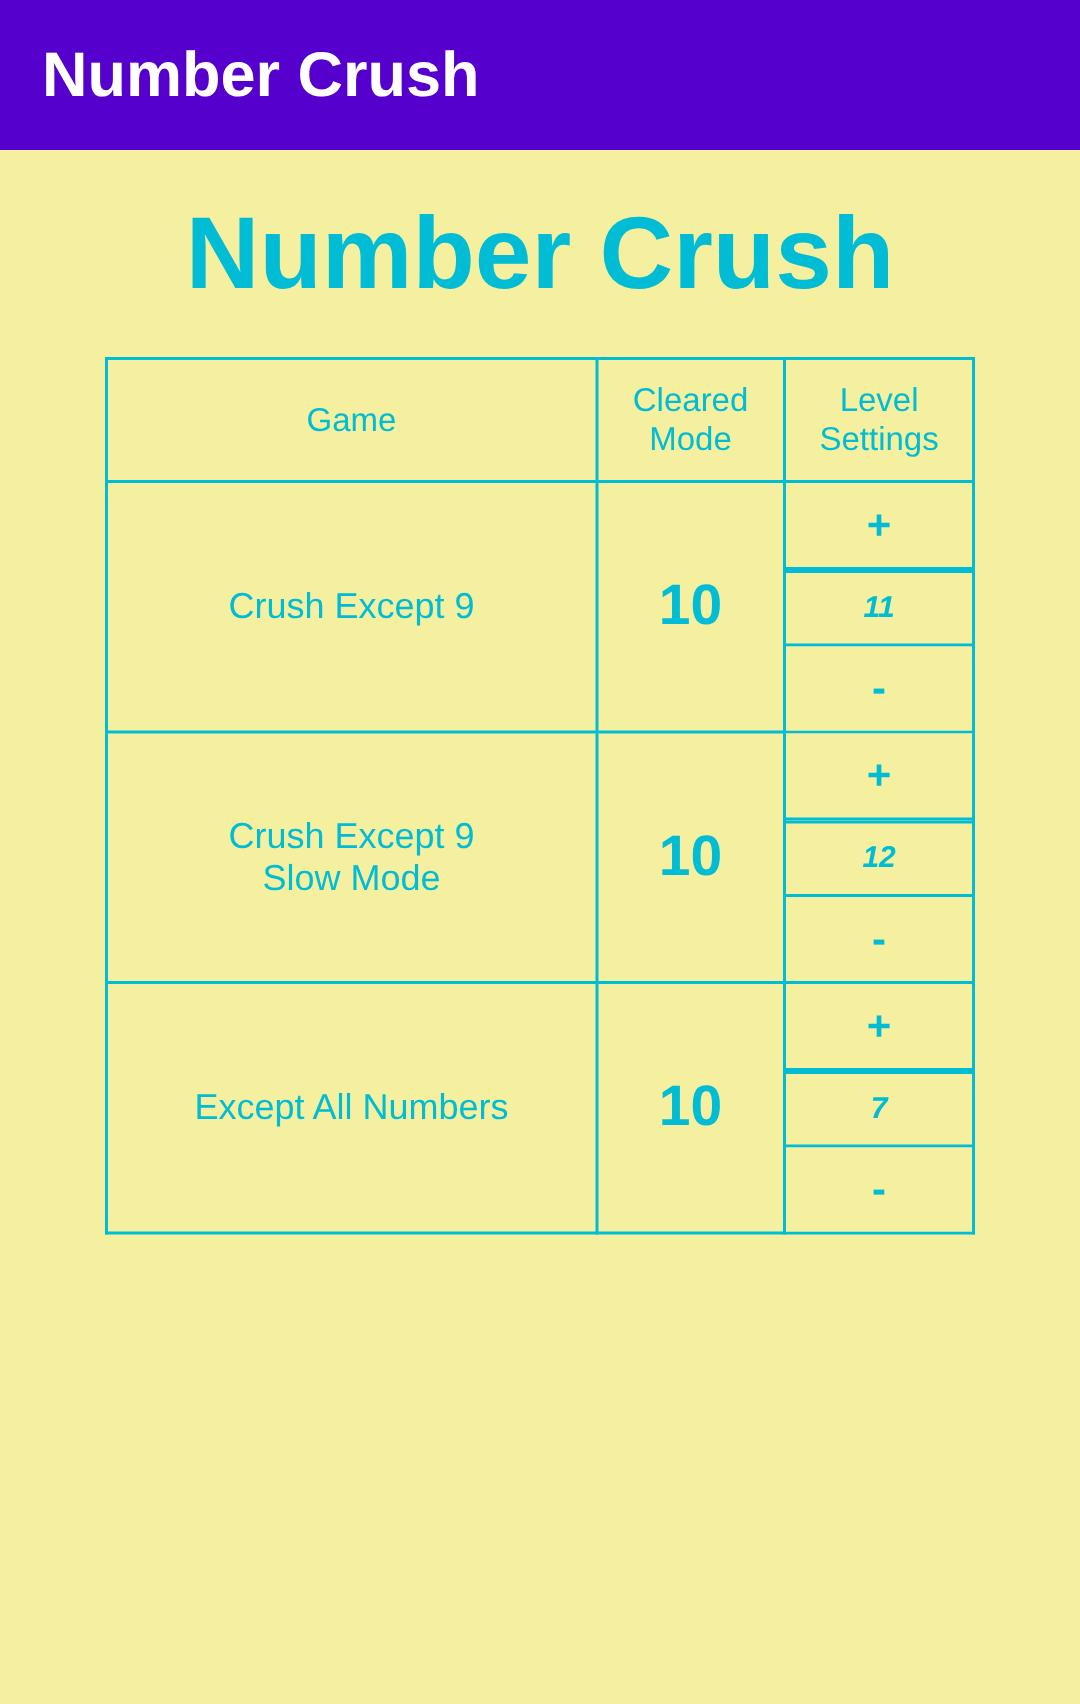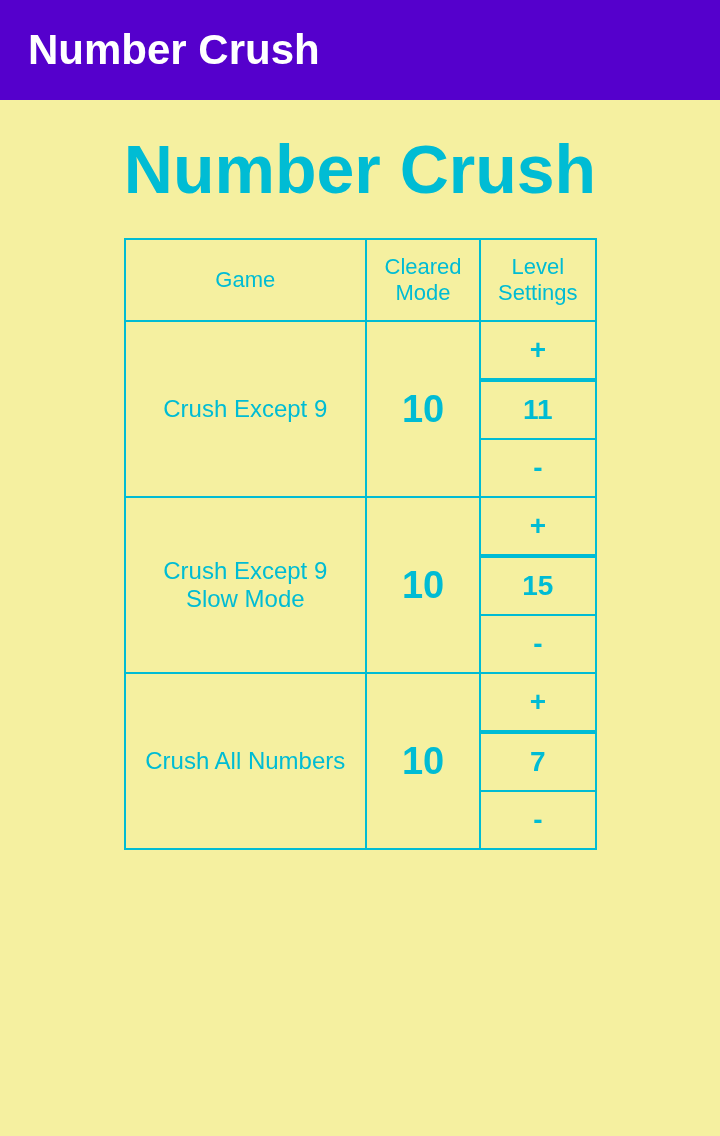--- a/index.html
+++ b/index.html
@@ -44,21 +44,21 @@
       color: #00bcd4;
       font-size: 68px;
       font-weight: bold;
       margin-bottom: 30px;
       text-align: center;
     }
 
     .game-table {
       border-collapse: collapse;
       border: 2px solid #8b5cf6;
-      width: 473px;
+      width: 580px;
     }
 
     .game-table th,
     .game-table td {
       border: 2px solid #00bcd4;
       text-align: center;
       color: #00bcd4;
     }
 
     .header-row th {
@@ -109,27 +109,28 @@
     }
 
     .level-btn:last-child {
       border-bottom: none;
     }
 
     .level-value {
       display: block;
       width: 100%;
       padding: 12px 0;
-      font-size: 28px;
+      font-size: 20px;
       font-weight: bold;
       color: #00bcd4;
       background-color: #f5f0a0;
       border-top: 2px solid #00bcd4;
       border-bottom: 2px solid #00bcd4;
       text-align: center;
+      font-style: italic;
     }
   </style>
 </head>
 <body>
 
 <div class="top-bar">
   <span class="top-bar-title">Number Crush</span>
 </div>
 
 <div class="main-content">
@@ -157,27 +158,27 @@
             </div>
           </td>
         </tr>
         <tr>
           <td class="game-name-cell" style="white-space: pre-line;">Crush Except 9
 Slow Mode</td>
           <td class="cleared-level-cell">10</td>
           <td class="level-settings-cell">
             <div class="level-settings-inner">
               <button class="level-btn">+</button>
-              <span class="level-value">15</span>
+              <span class="level-value">12</span>
               <button class="level-btn" style="border-bottom: none;">-</button>
             </div>
           </td>
         </tr>
         <tr>
-          <td class="game-name-cell" style="white-space: pre-line;">Crush All Numbers</td>
+          <td class="game-name-cell" style="white-space: pre-line;">Except All Numbers</td>
           <td class="cleared-level-cell">10</td>
           <td class="level-settings-cell">
             <div class="level-settings-inner">
               <button class="level-btn">+</button>
               <span class="level-value">7</span>
               <button class="level-btn" style="border-bottom: none;">-</button>
             </div>
           </td>
         </tr>
       </tbody>

